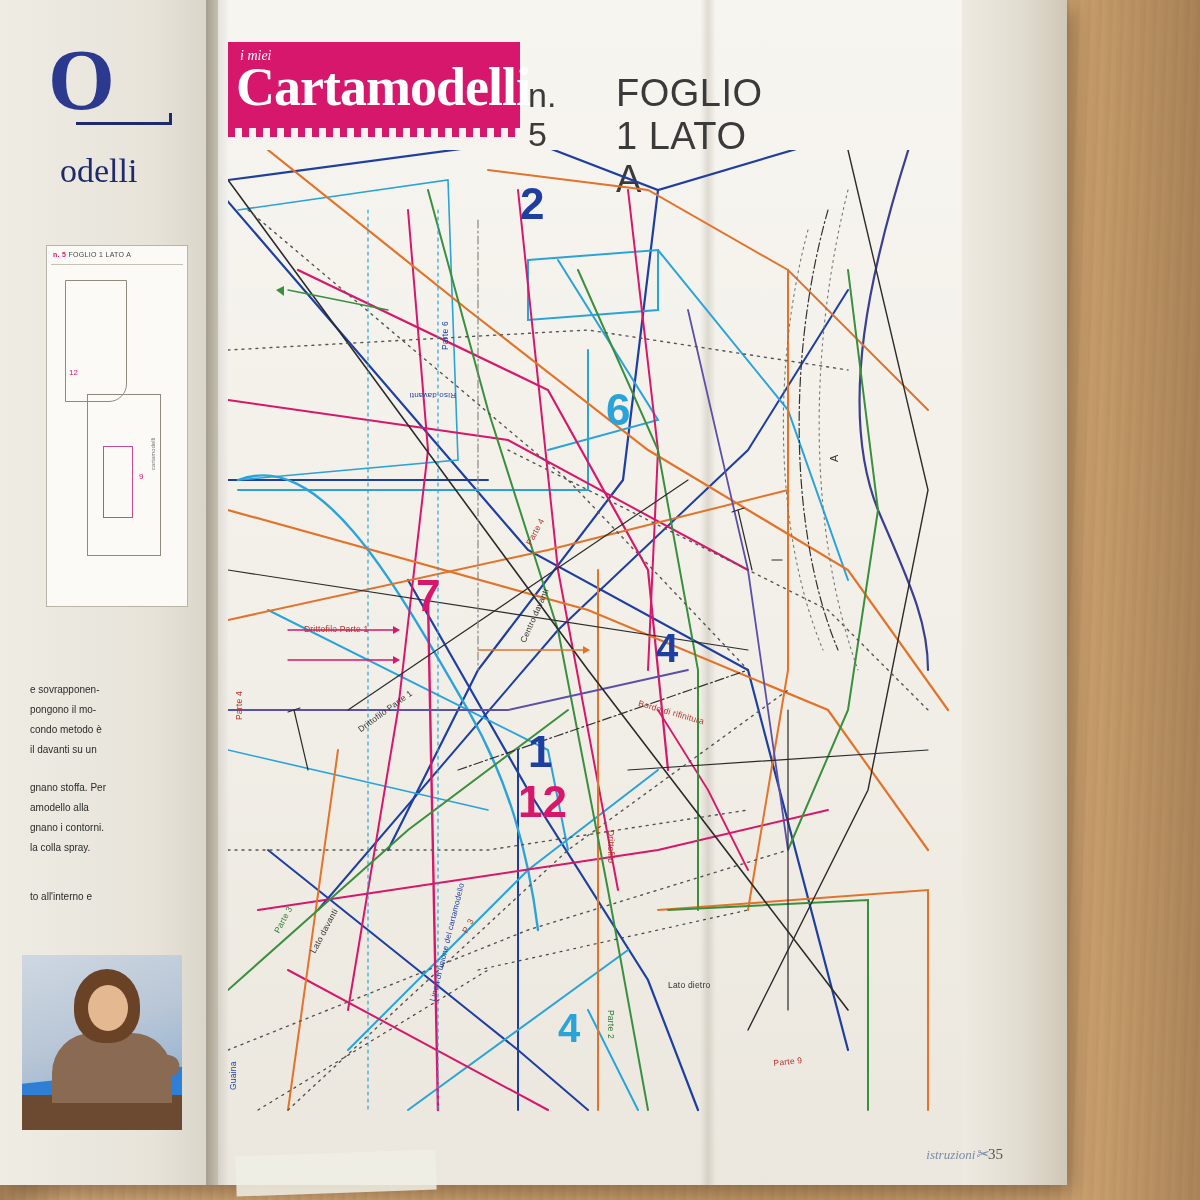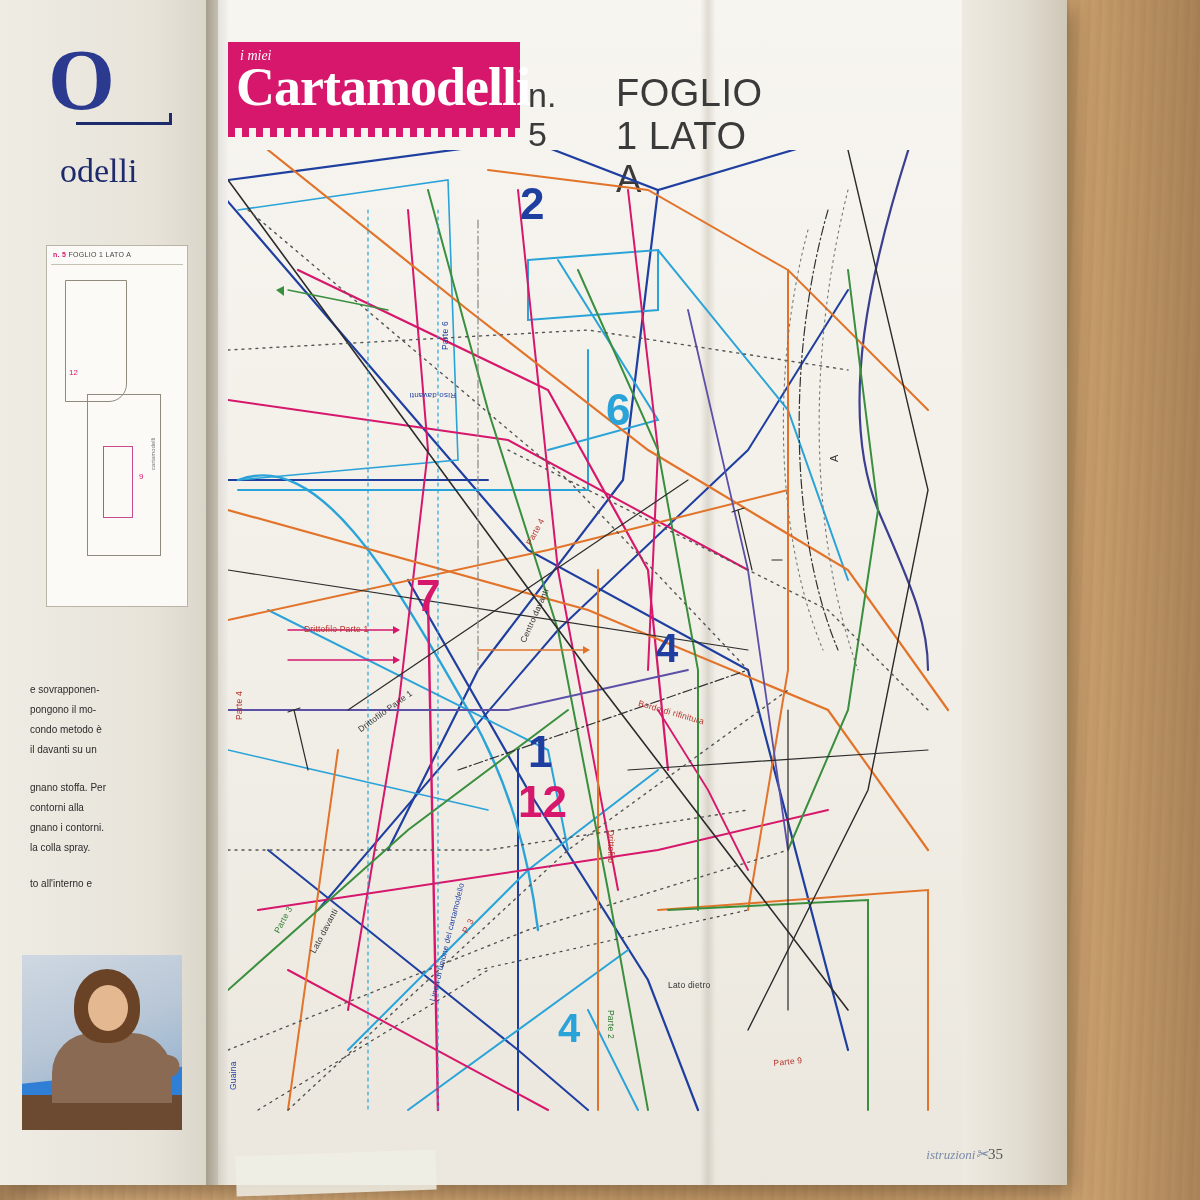--- a/index.html
+++ b/index.html
@@ -229,24 +229,24 @@
         <div class="lp-mini-num" style="left:92px; top:226px;">9</div>
       </div>
       <div class="lp-sidecode">cartamodelli</div>
 
       <div class="lp-body">
         <p>e sovrapponen-</p>
         <p style="margin-top:-14px">pongono il mo-</p>
         <p style="margin-top:-14px">condo metodo è</p>
         <p style="margin-top:-14px">il davanti su un</p>
         <p style="margin-top:18px">gnano stoffa. Per</p>
-        <p style="margin-top:-14px">contorni alla</p>
+        <p style="margin-top:-14px">amodello alla</p>
         <p style="margin-top:-14px">gnano i contorni.</p>
         <p style="margin-top:-14px">la colla spray.</p>
-        <p style="margin-top:16px">to all'interno e</p>
+        <p style="margin-top:29px">to all'interno e</p>
       </div>
 
       <div class="lp-photo">
         <div class="blue-cloth"></div>
         <div class="table"></div>
         <div class="body"></div>
         <div class="hair"></div>
         <div class="face"></div>
         <div class="arm"></div>
       </div>

